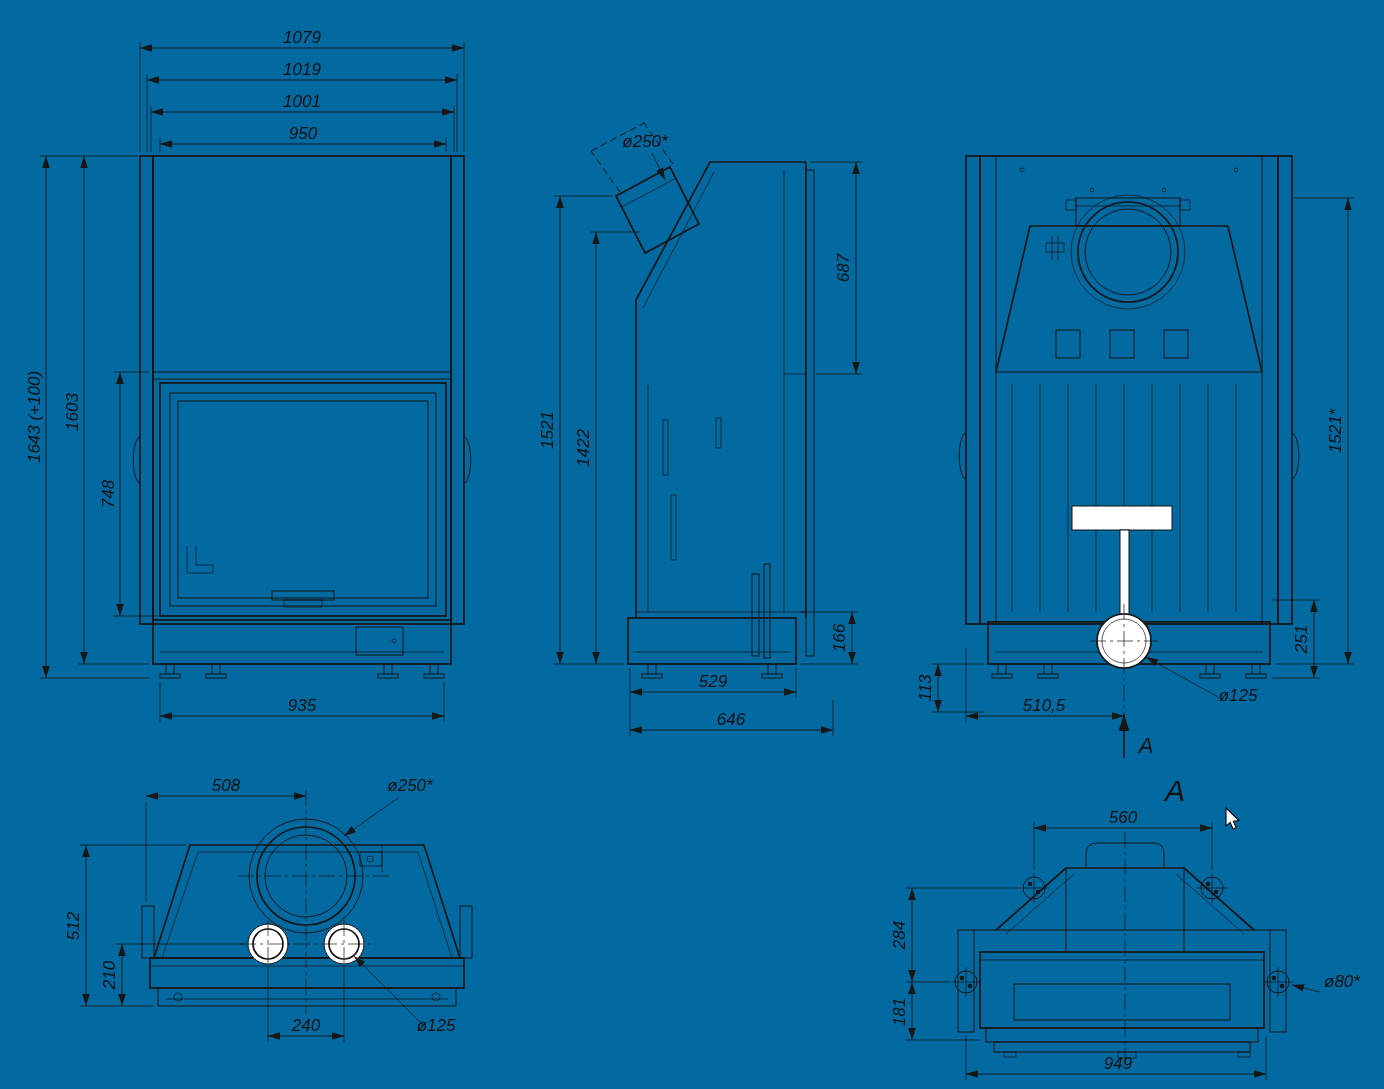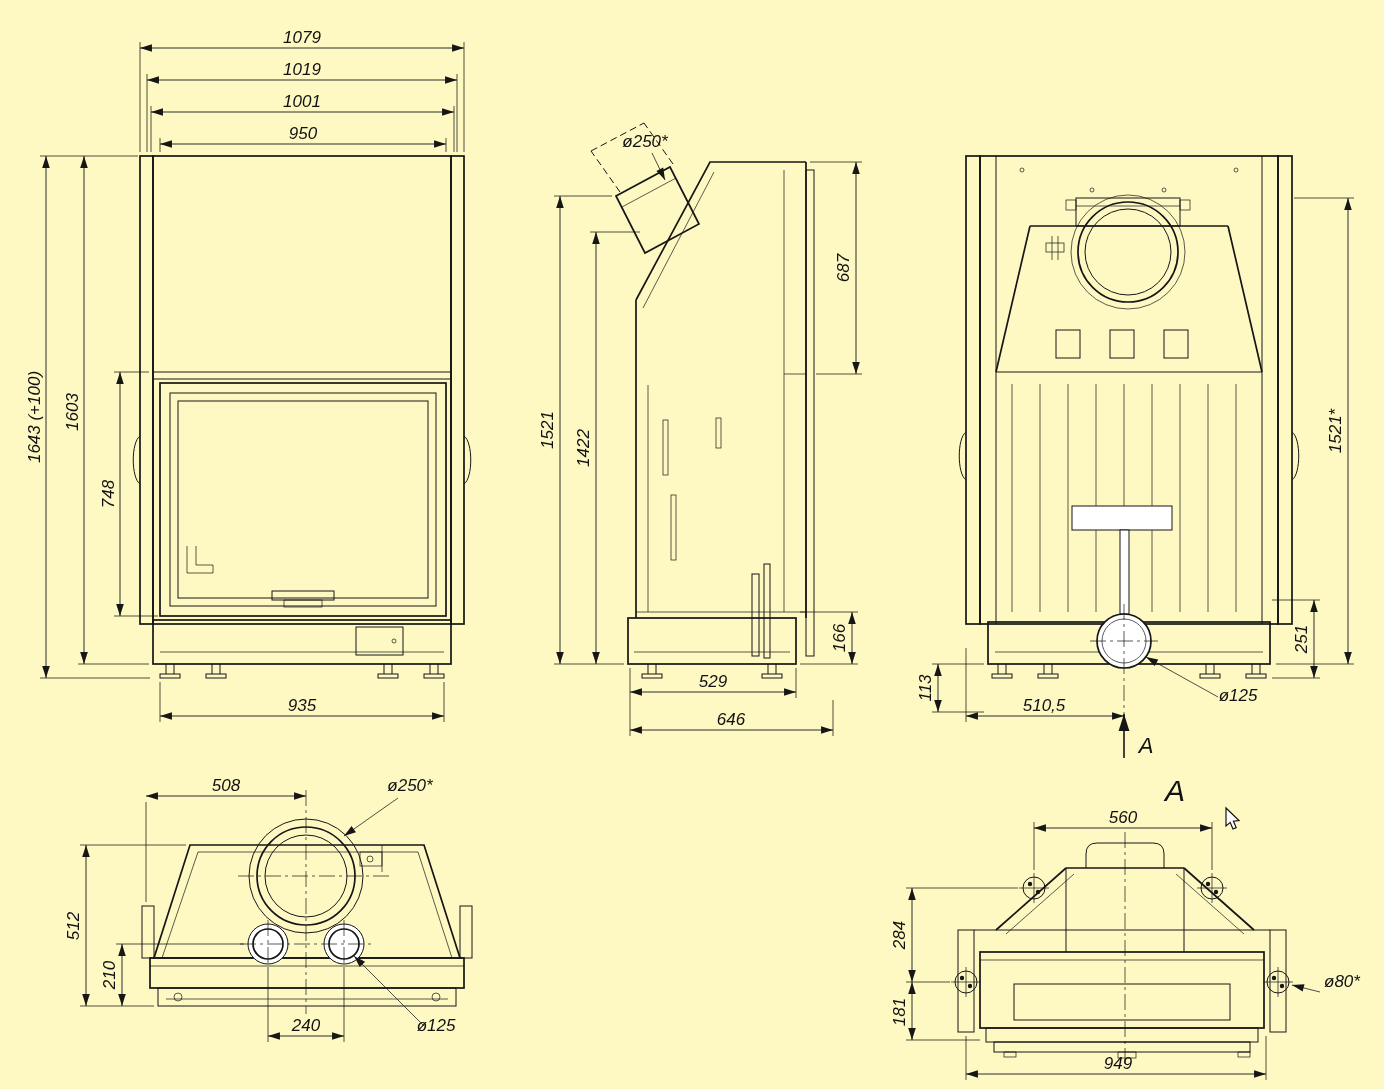--- a/index.html
+++ b/index.html
@@ -1,16 +1,16 @@
 <!DOCTYPE html>
 <html><head>
 <meta charset="utf-8">
 <style>
   html,body{margin:0;padding:0;background:#ffffff;}
-  #stage{position:relative;width:1384px;height:1089px;background:#fef9c3;overflow:hidden;}
+  #stage{position:relative;width:1384px;height:1089px;background:#0369a1;overflow:hidden;}
   .o  {fill:none;stroke:#161616;stroke-width:1.7;}
   .o2 {fill:none;stroke:#161616;stroke-width:1;}
   .o3 {fill:none;stroke:#161616;stroke-width:0.7;}
   .ow {fill:#fff;stroke:#161616;stroke-width:1.7;}
   .ow2{fill:#fff;stroke:#161616;stroke-width:1;}
   .d  {fill:none;stroke:#161616;stroke-width:0.9;}
   .dd {fill:none;stroke:#161616;stroke-width:1.6;}
   .e  {fill:none;stroke:#161616;stroke-width:0.75;}
   .cl {fill:none;stroke:#161616;stroke-width:0.7;stroke-dasharray:16 4 3 4;}
   .dash{fill:none;stroke:#161616;stroke-width:1;stroke-dasharray:7 4;}

